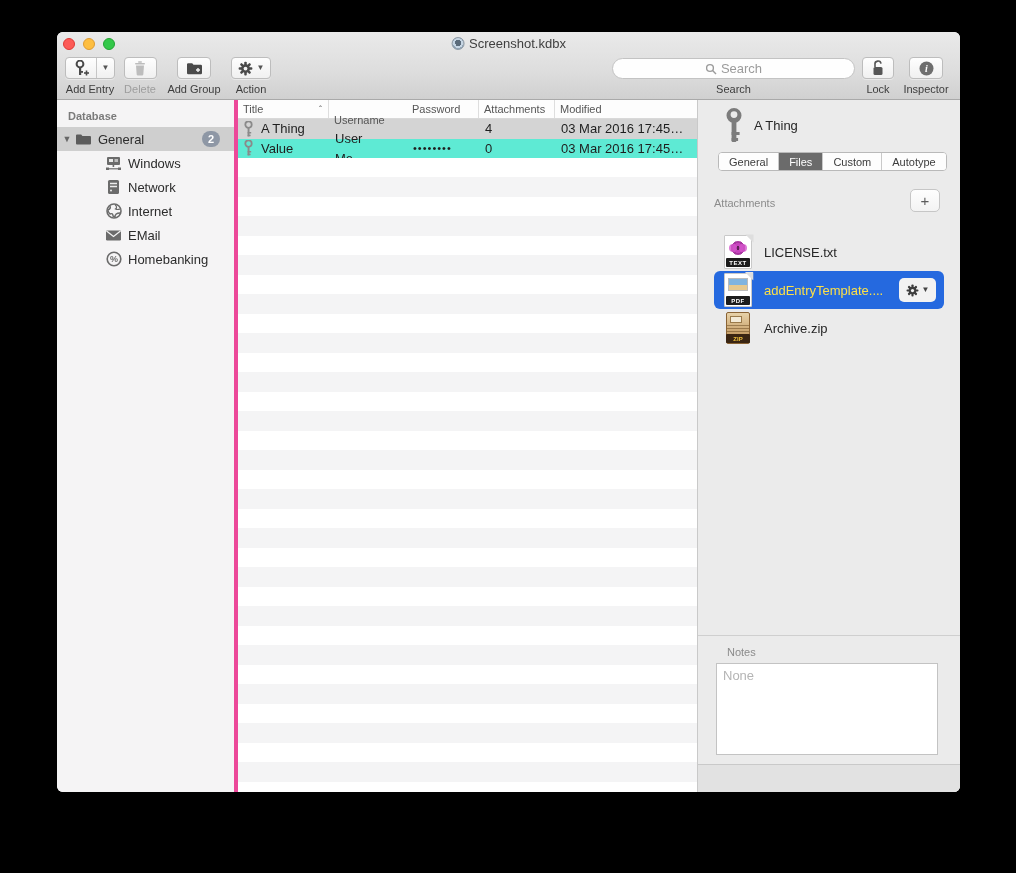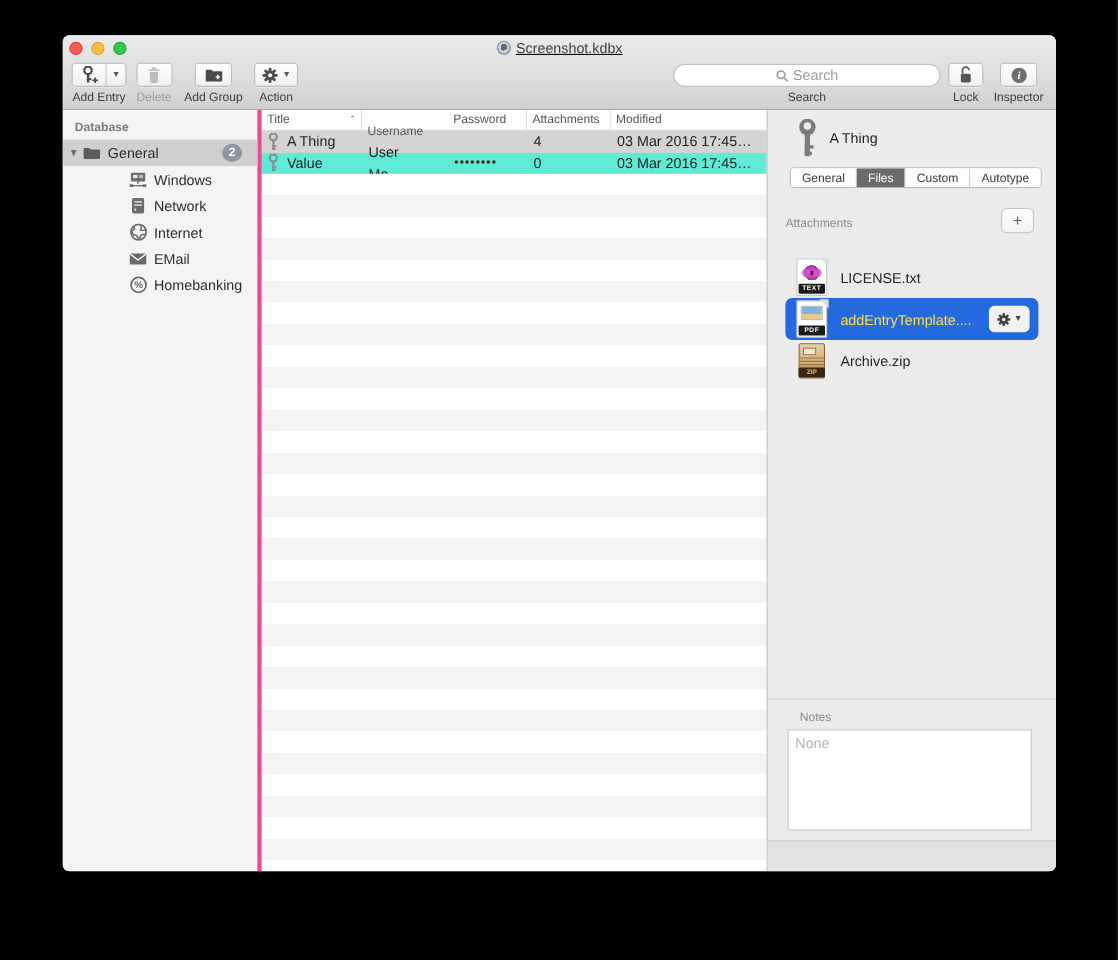--- a/index.html
+++ b/index.html
@@ -18,21 +18,21 @@
     background:linear-gradient(#eaeaea, #dddddd 60%, #d0d0d0);
     border-bottom:1px solid #a9a9a9;
   }
   .traffic { position:absolute; top:6px; left:6px; display:flex; gap:8px; }
   .light { width:12px; height:12px; border-radius:50%; }
   .light.red    { background:#fc5b57; border:1px solid #dd3b35; }
   .light.yellow { background:#fdbe41; border:1px solid #dd9b33; }
   .light.green  { background:#34c84a; border:1px solid #24a334; }
 
   .titleblock { position:absolute; top:4px; left:50%; transform:translateX(-50%);
-    display:flex; align-items:center; gap:5px;text-decoration:underline; }
+    display:flex; align-items:center; gap:5px; }
   .proxy-icon { width:13px; height:13px; border-radius:50%;
     background:radial-gradient(circle at 50% 45%, #5b6b7a 0 3px, #c7d6e4 3px 5px, #93a5b5 5px);
     border:1px solid #8a97a4; }
   .win-title { font-size:13px; color:#3f3f3f; }
 
   .tb-group { position:absolute; top:25px; display:flex; flex-direction:column; align-items:center; }
   .tb-label { font-size:11px; color:#3d3d3d; margin-top:4px; white-space:nowrap; }
   .tb-label.disabled { color:#9d9d9d; }
   .tb-btn {
     height:22px; display:flex; align-items:center; justify-content:center;
@@ -56,21 +56,21 @@
   
   .content { flex:1; display:flex; min-height:0; }
 
   
   .sidebar { width:181px; flex:0 0 181px; background:#f5f4f5; border-right:4px solid #ec4899; font-size:13px; color:#2c2c2c; }
   .sb-header { font-size:11px; font-weight:bold; color:#7a7a7a; margin:10px 0 5px 11px; }
   .sb-row { height:24px; display:flex; align-items:center; }
   .sb-row.selected { background:#cfcfcf; }
   .sb-tri { width:16px; text-align:center; font-size:9px; color:#666; margin-left:2px; }
   .sb-ico { width:17px; height:17px; display:flex; align-items:center; justify-content:center; margin-right:6px; }
-  .sb-child { padding-left:60px; }
+  .sb-child { padding-left:48px; }
   .badge { margin-left:auto; margin-right:14px; min-width:18px; height:16px; border-radius:9px;
     background:#8e97a5; color:#fff; font-size:11px; font-weight:bold;
     display:flex; align-items:center; justify-content:center; padding:0 5px; }
 
   
   .etable { flex:1; display:flex; flex-direction:column; background:#5eead4; min-width:0; }
   .thead { height:19px; flex:0 0 19px; display:flex; background:#fdfdfd; border-bottom:1px solid #d9d9d9; font-size:11px; color:#565656; }
   .th { display:flex; align-items:center; padding-left:5px; border-right:1px solid #dedede; position:relative; }
   .th:last-child { border-right:none; }
   .sort-ind { position:absolute; right:6px; font-size:9px; color:#666; }

